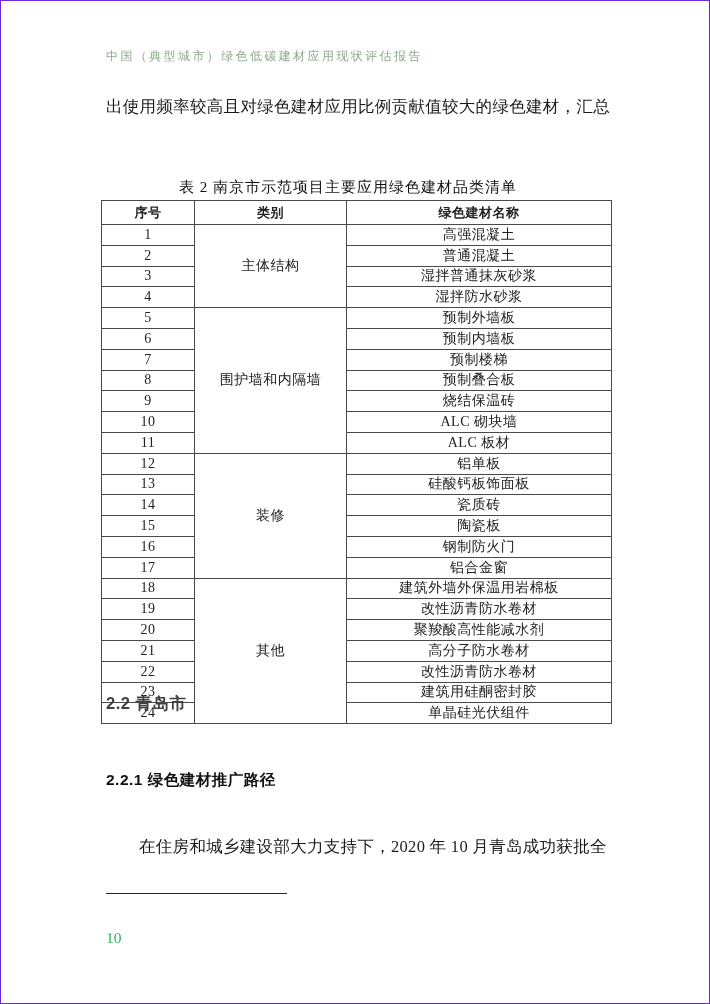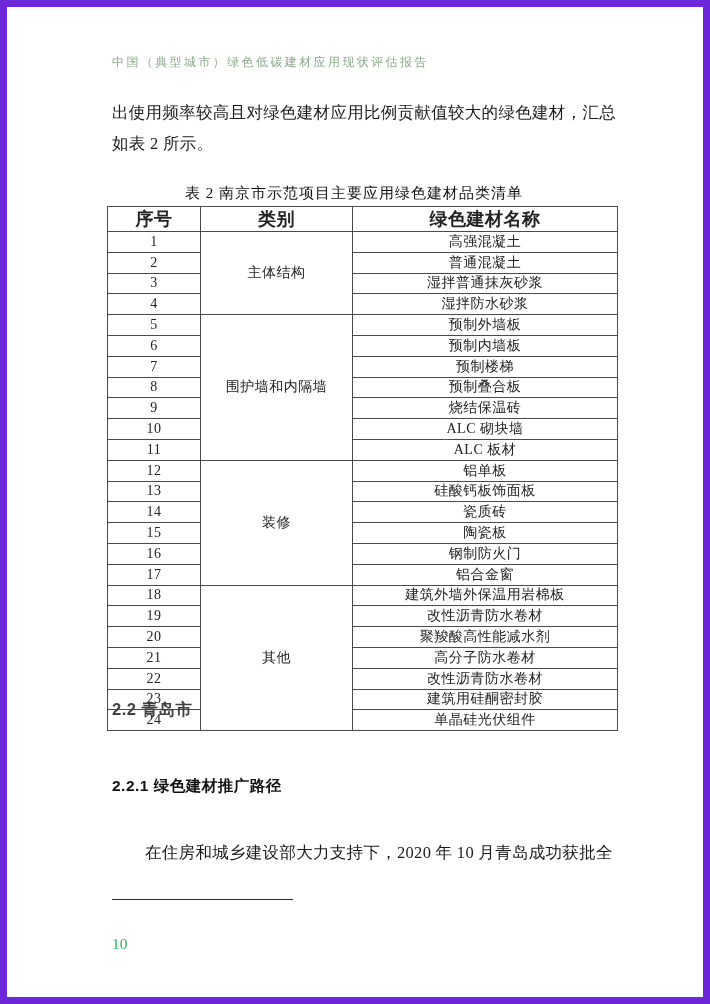--- a/index.html
+++ b/index.html
@@ -2,21 +2,21 @@
 <html><head>
 <meta charset="utf-8">
 <style>
   * { margin: 0; padding: 0; box-sizing: border-box; }
   html, body { background: #ffffff; }
   .page {
     position: relative;
     width: 710px;
     height: 1004px;
     background: #ffffff;
-    border: 7px solid #6d28d9;
+    border: 1px solid #6d28d9;
     font-family: "Liberation Serif", "DejaVu Serif", serif;
     color: #1a1a1a;
     overflow: hidden;
   }
   .running-header {
     position: absolute;
     left: 105px;
     top: 47px;
     font-size: 12px;
     letter-spacing: 2.4px;
@@ -59,21 +59,21 @@
   }
   table.mat-table th, table.mat-table td {
     border: 1px solid #4a4a4a;
     text-align: center;
     vertical-align: middle;
     padding: 0;
     letter-spacing: 0.5px;
   }
   table.mat-table th {
     height: 24px;
-    font-size: 18px;
+    font-size: 13px;
     font-weight: bold;
   }
   table.mat-table td { height: 20.8px; line-height: 1; }
   col.c-no { width: 93px; }
   col.c-cat { width: 152px; }
   col.c-name { width: 265px; }
   .h2 {
     position: absolute;
     left: 105px;
     top: 692px;
@@ -122,21 +122,20 @@
 </style>
 </head>
 <body>
 
 <div class="page">
 
   <div class="running-header" style="color: rgb(140, 168, 140);">中国（典型城市）绿色低碳建材应用现状评估报告</div>
 
   <div class="para" id="intro-para">
     <div class="line">出使用频率较高且对绿色建材应用比例贡献值较大的绿色建材，汇总</div>
-    <div class="line">如表 2 所示。</div>
   </div>
 
   <div class="table-title">表 2 南京市示范项目主要应用绿色建材品类清单</div>
 
   <table class="mat-table" id="mat-table">
     <colgroup>
       <col class="c-no">
         <col class="c-cat">
         <col class="c-name">
     </colgroup>

